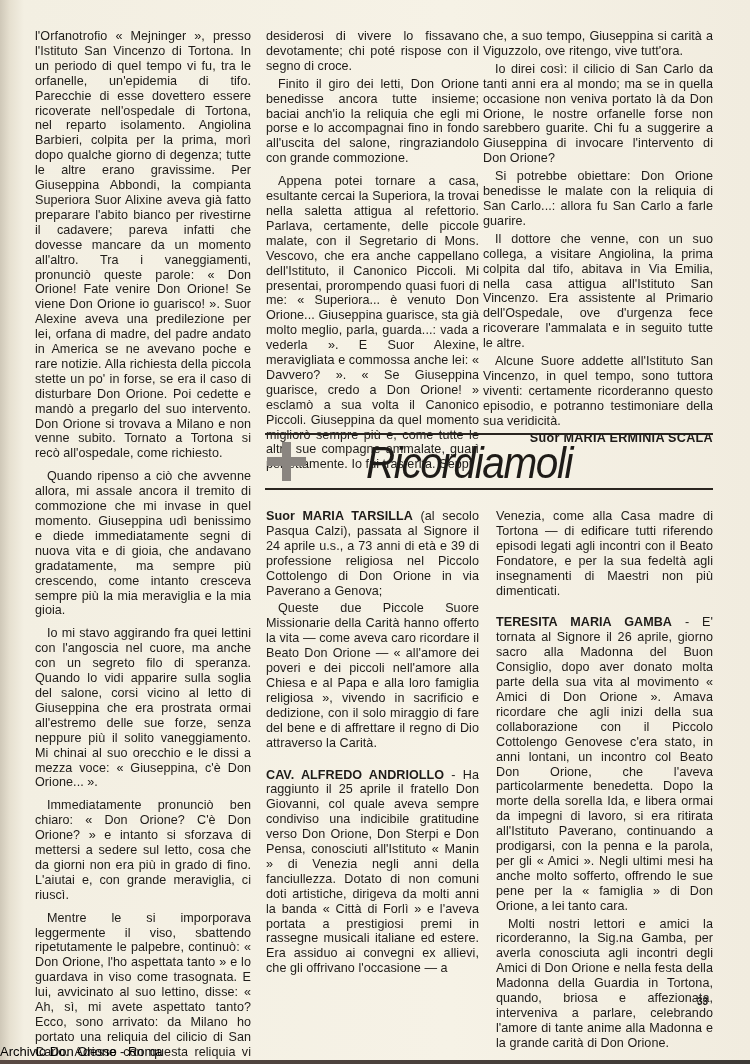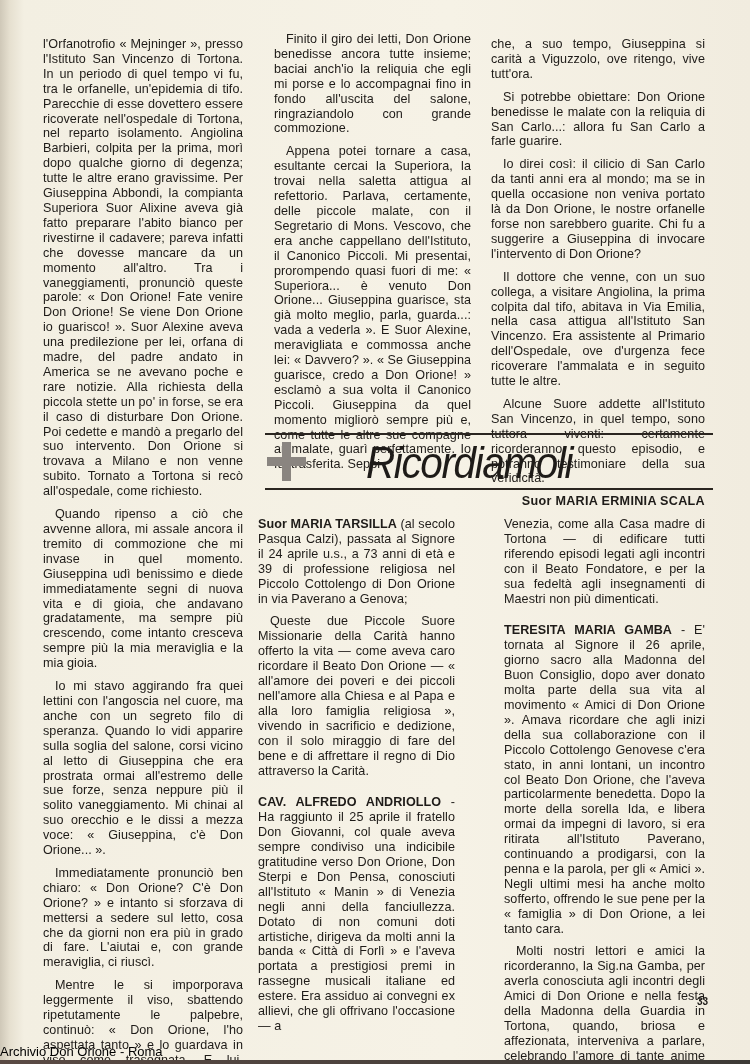--- a/index.html
+++ b/index.html
@@ -13,28 +13,28 @@
     position: absolute; left: 0; top: 0; width: 750px; height: 1064px;
     background: linear-gradient(to right, #cfc8b8 0px, #e6e0d0 10px, #f3efe2 24px, #f6f2e6 60%, #f1ecdf 100%);
   }
   .col {
     position: absolute;
     font-size: 12.6px;
     line-height: 14.9px;
     text-align: justify;
     letter-spacing: 0.05px;
   }
-  .col p { margin: 8px; }
+  .col p { margin: 0; }
   .col p.ind { text-indent: 12px; }
   .col p.gap { margin-top: 8px; }
   .col p.sgap { margin-top: 3px; }
   .col1 { left: 35px; top: 29px; width: 216px; }
   .col2 { left: 266px; top: 29px; width: 213px; }
   .col3 { left: 483px; top: 29px; width: 230px; }
-  .col2b { left: 250px; top: 509px; width: 213px; }
+  .col2b { left: 266px; top: 509px; width: 213px; }
   .col3b { left: 496px; top: 509px; width: 217px; }
   .b { font-weight: bold; }
   .sig { text-align: right; font-weight: bold; margin-top: 2px !important; letter-spacing: 0.3px; }
   .hr { position: absolute; left: 265px; width: 448px; height: 2px; background: #2a2520; }
   .hr1 { top: 433px; }
   .hr2 { top: 488px; }
   .cross { position: absolute; left: 267px; top: 442px; width: 40px; height: 40px; }
   .cross .v { position: absolute; left: 15px; top: 0; width: 9px; height: 39px; background: #8a8580; }
   .cross .h { position: absolute; left: 0; top: 15px; width: 39px; height: 9px; background: #8a8580; }
   .title {
@@ -55,33 +55,34 @@
 </style>
 </head>
 <body>
 
 <div class="page">
 
   <div class="col col1">
     <p>l'Orfanotrofio « Mejninger », presso l'Istituto San Vincenzo di Tortona. In un periodo di quel tempo vi fu, tra le orfanelle, un'epidemia di tifo. Parecchie di esse dovettero essere ricoverate nell'ospedale di Tortona, nel reparto isolamento. Angiolina Barbieri, colpita per la prima, morì dopo qualche giorno di degenza; tutte le altre erano gravissime. Per Giuseppina Abbondi, la compianta Superiora Suor Alixine aveva già fatto preparare l'abito bianco per rivestirne il cadavere; pareva infatti che dovesse mancare da un momento all'altro. Tra i vaneggiamenti, pronunciò queste parole: « Don Orione! Fate venire Don Orione! Se viene Don Orione io guarisco! ». Suor Alexine aveva una predilezione per lei, orfana di madre, del padre andato in America se ne avevano poche e rare notizie. Alla richiesta della piccola stette un po' in forse, se era il caso di disturbare Don Orione. Poi cedette e mandò a pregarlo del suo intervento. Don Orione si trovava a Milano e non venne subito. Tornato a Tortona si recò all'ospedale, come richiesto.</p>
     <p class="ind gap">Quando ripenso a ciò che avvenne allora, mi assale ancora il tremito di commozione che mi invase in quel momento. Giuseppina udì benissimo e diede immediatamente segni di nuova vita e di gioia, che andavano gradatamente, ma sempre più crescendo, come intanto cresceva sempre più la mia meraviglia e la mia gioia.</p>
     <p class="ind gap">Io mi stavo aggirando fra quei lettini con l'angoscia nel cuore, ma anche con un segreto filo di speranza. Quando lo vidi apparire sulla soglia del salone, corsi vicino al letto di Giuseppina che era prostrata ormai all'estremo delle sue forze, senza neppure più il solito vaneggiamento. Mi chinai al suo orecchio e le dissi a mezza voce: « Giuseppina, c'è Don Orione... ».</p>
-    <p class="ind gap">Immediatamente pronunciò ben chiaro: « Don Orione? C'è Don Orione? » e intanto si sforzava di mettersi a sedere sul letto, cosa che da giorni non era più in grado di fare. L'aiutai e, con grande meraviglia, ci riuscì.</p>
+    <p class="ind gap">Immediatamente pronunciò ben chiaro: « Don Orione? C'è Don Orione? » e intanto si sforzava di mettersi a sedere sul letto, cosa che da giorni non era più in grado di fino. L'aiutai e, con grande meraviglia, ci riuscì.</p>
     <p class="ind gap">Mentre le si imporporava leggermente il viso, sbattendo ripetutamente le palpebre, continuò: « Don Orione, l'ho aspettata tanto » e lo guardava in viso come trasognata. E lui, avvicinato al suo lettino, disse: « Ah, sì, mi avete aspettato tanto? Ecco, sono arrivato: da Milano ho portato una reliquia del cilicio di San Carlo. Adesso con questa reliquia vi benedirò; vedrete che guarirete ». Passò poi davanti ad ogni lettino soffermandosi per la benedizione; ad ognuna, un visino disfatto si protendeva e due occhi</p>
   </div>
 
   <div class="col col2">
+    <p>desiderosi di vivere lo fissavano devotamente; chi poté rispose con il segno di croce.</p>
     <p class="ind sgap">Finito il giro dei letti, Don Orione benedisse ancora tutte insieme; baciai anch'io la reliquia che egli mi porse e lo accompagnai fino in fondo all'uscita del salone, ringraziandolo con grande commozione.</p>
     <p class="ind gap">Appena potei tornare a casa, esultante cercai la Superiora, la trovai nella saletta attigua al refettorio. Parlava, certamente, delle piccole malate, con il Segretario di Mons. Vescovo, che era anche cappellano dell'Istituto, il Canonico Piccoli. Mi presentai, prorompendo quasi fuori di me: « Superiora... è venuto Don Orione... Giuseppina guarisce, sta già molto meglio, parla, guarda...: vada a vederla ». E Suor Alexine, meravigliata e commossa anche lei: « Davvero? ». « Se Giuseppina guarisce, credo a Don Orione! » esclamò a sua volta il Canonico Piccoli. Giuseppina da quel momento migliorò sempre più e, come tutte le altre sue compagne ammalate, guarì perfettamente. Io fui trasferita. Seppi</p>
   </div>
 
   <div class="col col3">
     <p>che, a suo tempo, Giuseppina si carità a Viguzzolo, ove ritengo, vive tutt'ora.</p>
+    <p class="ind sgap">Io direi così: il cilicio di San Carlo da tanti anni era al mondo; ma se in quella occasione non veniva portato là da Don Orione, le nostre orfanelle forse non sarebbero guarite. Chi fu a suggerire a Giuseppina di invocare l'intervento di Don Orione?</p>
     <p class="ind sgap">Si potrebbe obiettare: Don Orione benedisse le malate con la reliquia di San Carlo...: allora fu San Carlo a farle guarire.</p>
-    <p class="ind sgap">Io direi così: il cilicio di San Carlo da tanti anni era al mondo; ma se in quella occasione non veniva portato là da Don Orione, le nostre orfanelle forse non sarebbero guarite. Chi fu a suggerire a Giuseppina di invocare l'intervento di Don Orione?</p>
     <p class="ind sgap">Il dottore che venne, con un suo collega, a visitare Angiolina, la prima colpita dal tifo, abitava in Via Emilia, nella casa attigua all'Istituto San Vincenzo. Era assistente al Primario dell'Ospedale, ove d'urgenza fece ricoverare l'ammalata e in seguito tutte le altre.</p>
     <p class="ind sgap">Alcune Suore addette all'Istituto San Vincenzo, in quel tempo, sono tuttora viventi: certamente ricorderanno questo episodio, e potranno testimoniare della sua veridicità.</p>
     <p class="sig">Suor MARIA ERMINIA SCALA</p>
   </div>
 
   <div class="hr hr1"></div>
   <div class="cross">
     <div class="v"></div>
       <div class="h"></div>
   </div>

